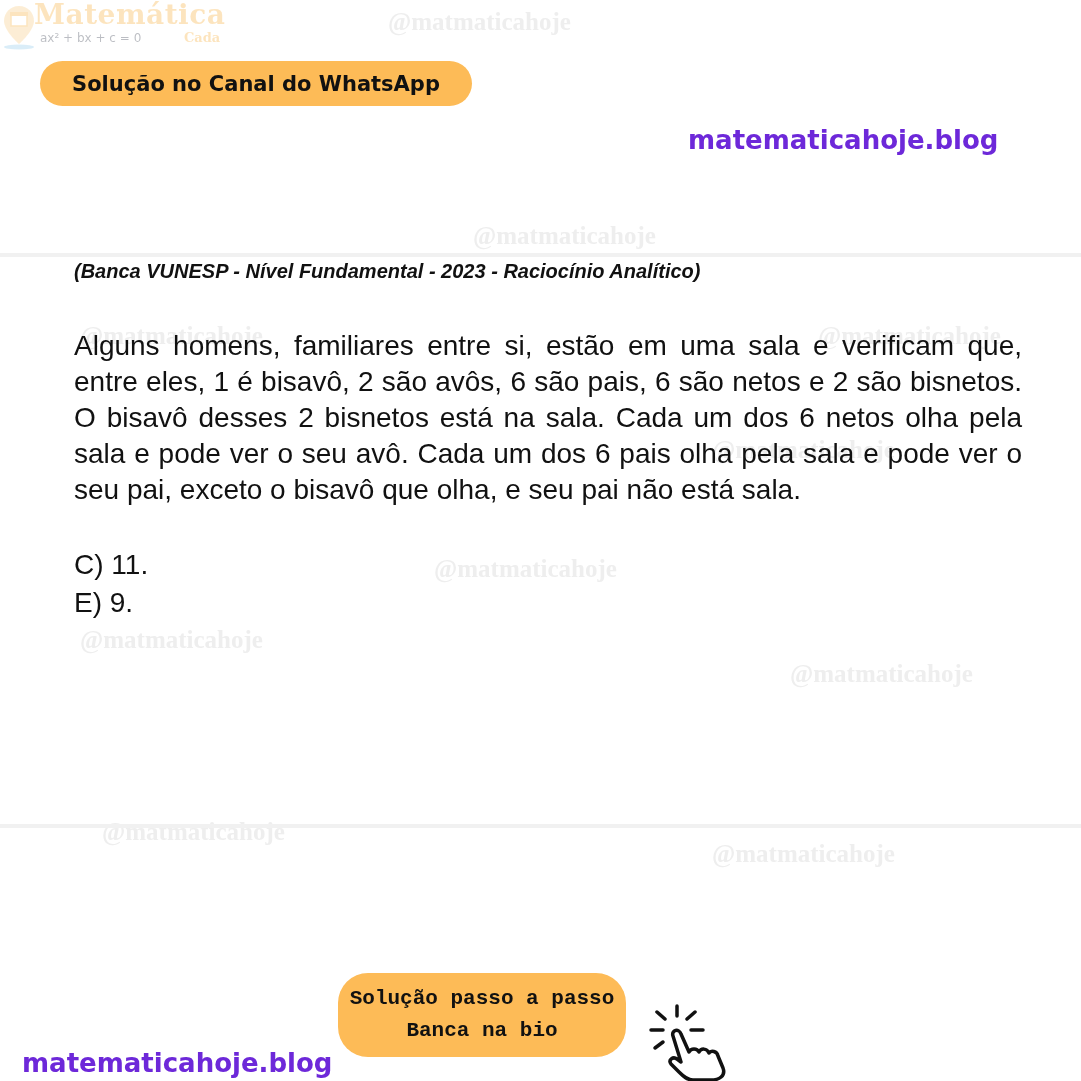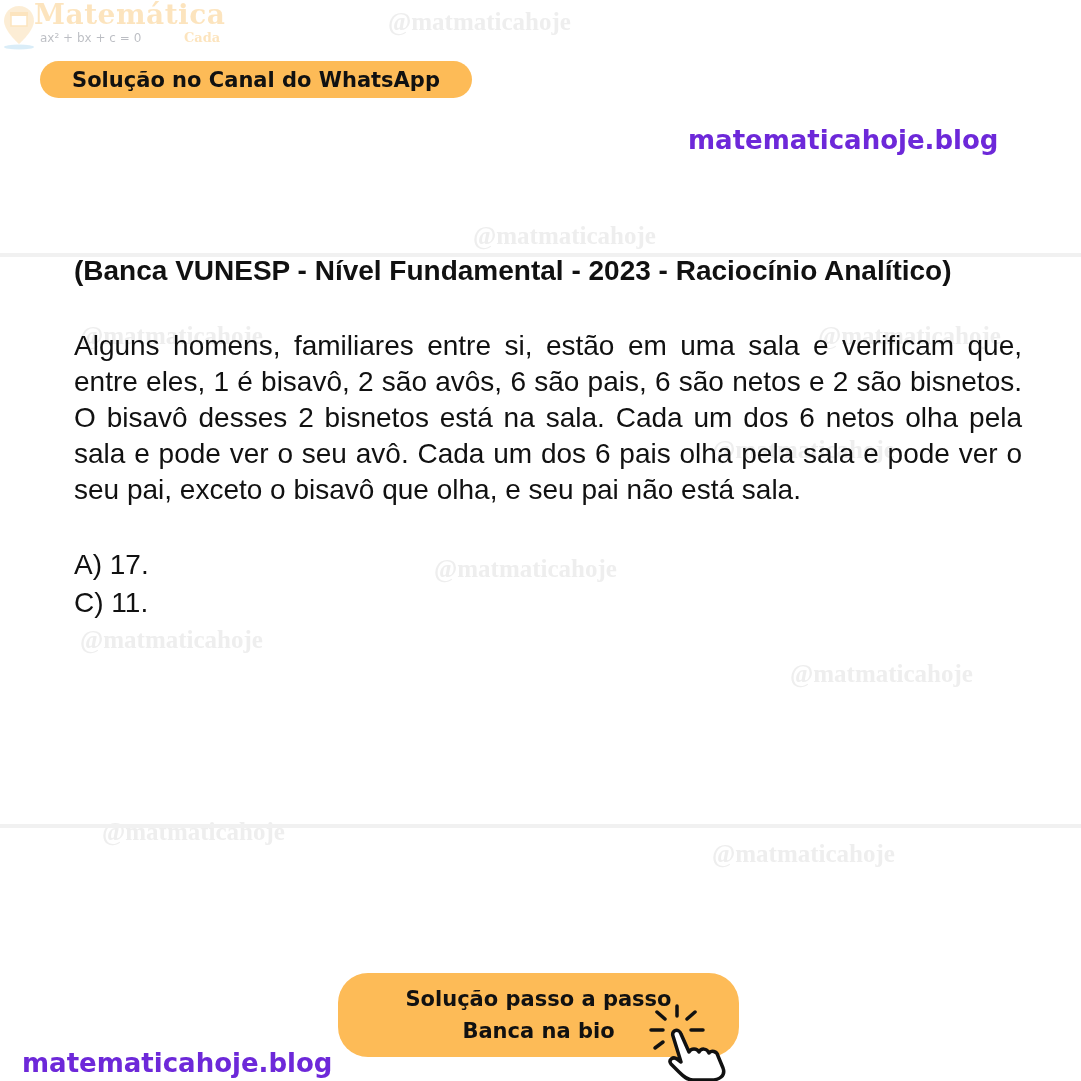--- a/index.html
+++ b/index.html
@@ -37,38 +37,38 @@
     
     .divider { position: absolute; left: 0; width: 1081px; height: 4px; background: #f1f1f1; }
 
     
     .pill {
       position: absolute; background: #fdbb57; border-radius: 26px;
       display: flex; align-items: center; justify-content: center;
       font-family: "DejaVu Sans", sans-serif; font-weight: bold; color: #111;
       z-index: 2;
     }
-    .pill-top { left: 40px; top: 61px; width: 432px; height: 37px; font-size: 21px; }
+    .pill-top { left: 40px; top: 61px; width: 432px; height: 45px; font-size: 21px; }
     .pill-bottom {
-      left: 338px; top: 973px; width: 401px; height: 84px; font-size: 21px;
-      flex-direction: column; line-height: 32px; border-radius: 30px;
+      left: 338px; top: 973px; width: 288px; height: 84px; font-size: 21px;
+      flex-direction: column; line-height: 32px; border-radius: 30px; font-family: Liberation Mono, monospace;
     }
 
     .blog {
       position: absolute; font-family: "DejaVu Sans", sans-serif; font-weight: bold;
       color: #6d28d9; font-size: 26px; white-space: nowrap; z-index: 2; margin-top: 40px;
     }
     .blog-top { left: 688px; top: 85px; }
     .blog-bottom { left: 22px; top: 1008px; }
 
     
     .content { position: absolute; left: 74px; top: 254px; width: 948px; z-index: 2; }
     .q-header {
-      font-weight: bold; font-size: 28px; line-height: 34px;
-      text-align: justify; text-align-last: left;
+      font-weight: bold; font-size: 20px; line-height: 34px;
+      text-align: justify; text-align-last: left; font-style: italic;
     }
     .q-body {
       margin-top: 40px; font-size: 28px; line-height: 36px;
       text-align: justify;
     }
     .q-body p { margin: 0; }
     .q-prompt { text-align: justify; }
     .options { margin-top: 38px; font-size: 28px; line-height: 38px; }
     .option { display: block; }
 
@@ -107,22 +107,22 @@
   <span>Solução no Canal do WhatsApp</span>
 </div>
 <span class="blog blog-top">matematicahoje.blog</span>
 
 <div class="content">
   <div class="q-header">(Banca VUNESP - Nível Fundamental - 2023 - Raciocínio Analítico)</div>
   <div class="q-body">
     <p>Alguns homens, familiares entre si, estão em uma sala e verificam que, entre eles, 1 é bisavô, 2 são avôs, 6 são pais, 6 são netos e 2 são bisnetos. O bisavô desses 2 bisnetos está na sala. Cada um dos 6 netos olha pela sala e pode ver o seu avô. Cada um dos 6 pais olha pela sala e pode ver o seu pai, exceto o bisavô que olha, e seu pai não está sala.</p>
   </div>
   <div class="options">
-    <span class="option">A) 17.</span>
     <span class="option">C) 11.</span>
+    <span class="option">E) 9.</span>
   </div>
 </div>
 
 <span class="blog blog-bottom">matematicahoje.blog</span>
 <div class="pill pill-bottom">
   <span>Solução passo a passo</span>
   <span>Banca na bio</span>
 </div>
 
 <svg class="hand" width="90" height="81" viewBox="0 0 90 81">

